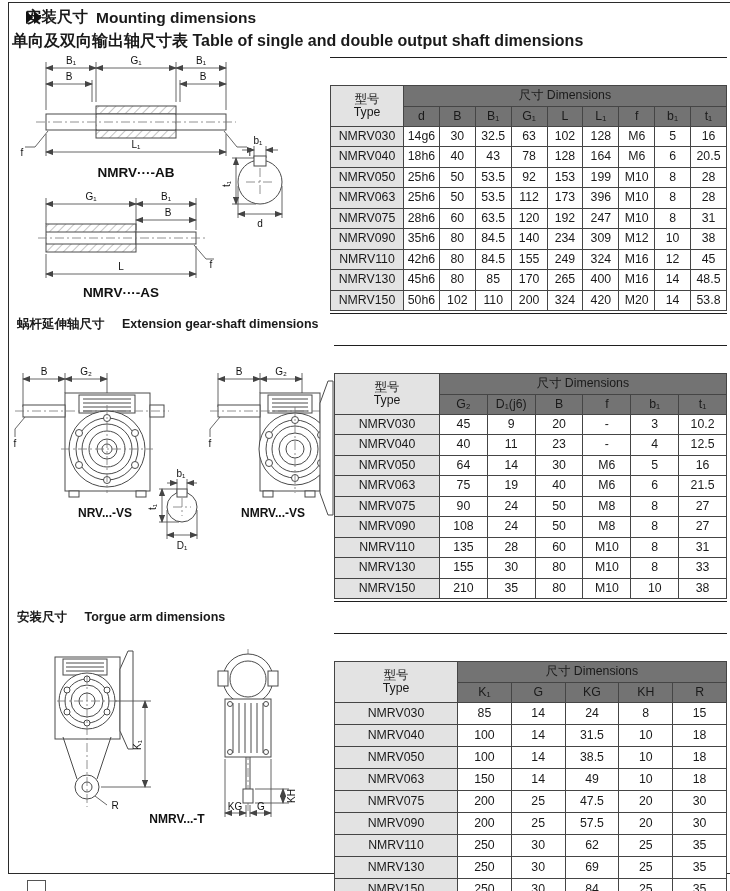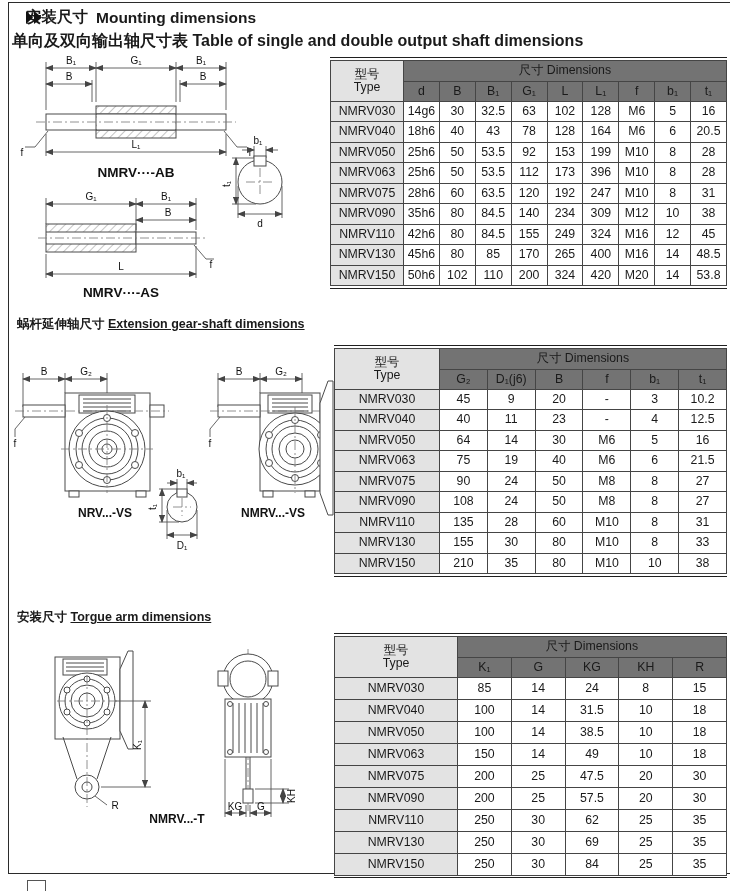--- a/index.html
+++ b/index.html
@@ -5,31 +5,31 @@
   html,body{margin:0;padding:0;background:#fff;}
   #page{position:relative;width:730px;height:891px;background:#fff;overflow:hidden;
         font-family:"Liberation Sans","DejaVu Sans",sans-serif;color:#1a1a1a;}
   .frame{position:absolute;left:8px;top:2px;width:730px;height:872px;
          border:1px solid #2b2b2b;box-sizing:border-box;}
   .title-row{position:absolute;left:26px;top:7px;display:flex;align-items:center;gap:8px;
              font-size:15.5px;font-weight:700;}
   .title-row .t-en{font-weight:600;}
   .subtitle{position:absolute;left:12px;top:31px;font-size:16px;font-weight:700;}
   .sec-head{position:absolute;left:17px;font-size:12.5px;font-weight:700;}
-  .sec-head .en{margin-left:0;text-decoration:underline;}
+  .sec-head .en{margin-left:14px;}
   #head2{top:316px;}
   #head3{top:609px;}
 
   .tbl-wrap{position:absolute;border-top:1px solid #1f1f1f;border-bottom:1px solid #1f1f1f;
             padding:1.5px 0;background:#fff;}
   #t1w{left:330px;top:57px;width:397px;}
   #t2w{left:334px;top:345px;width:393px;}
   #t3w{left:334px;top:633px;width:393px;}
   table.dims{border-collapse:collapse;width:100%;table-layout:fixed;
-             border-top:1.5px solid #1f1f1f;border-bottom:1.5px solid #1f1f1f;}
+             border-top:1.5px solid #1f1f1f;border-bottom:1.5px solid #1f1f1f;margin-top:25px;}
   table.dims th,table.dims td{border:1px solid #454545;text-align:center;vertical-align:middle;
              padding:0;font-size:12.3px;font-weight:400;line-height:1.04;background:#fff;}
   table.dims th{background:#737373;}
   table.dims .type-cell{background:#e3e3e3;}
   table.dims thead tr:first-child th{height:20px;}
   table.dims thead tr:last-child th{height:19px;}
   #t1w tbody td{height:19.5px;}
   #t2w tbody td{height:19.5px;}
   #t3w tbody td{height:21px;}
   #t1w .w-type{width:72px;}

